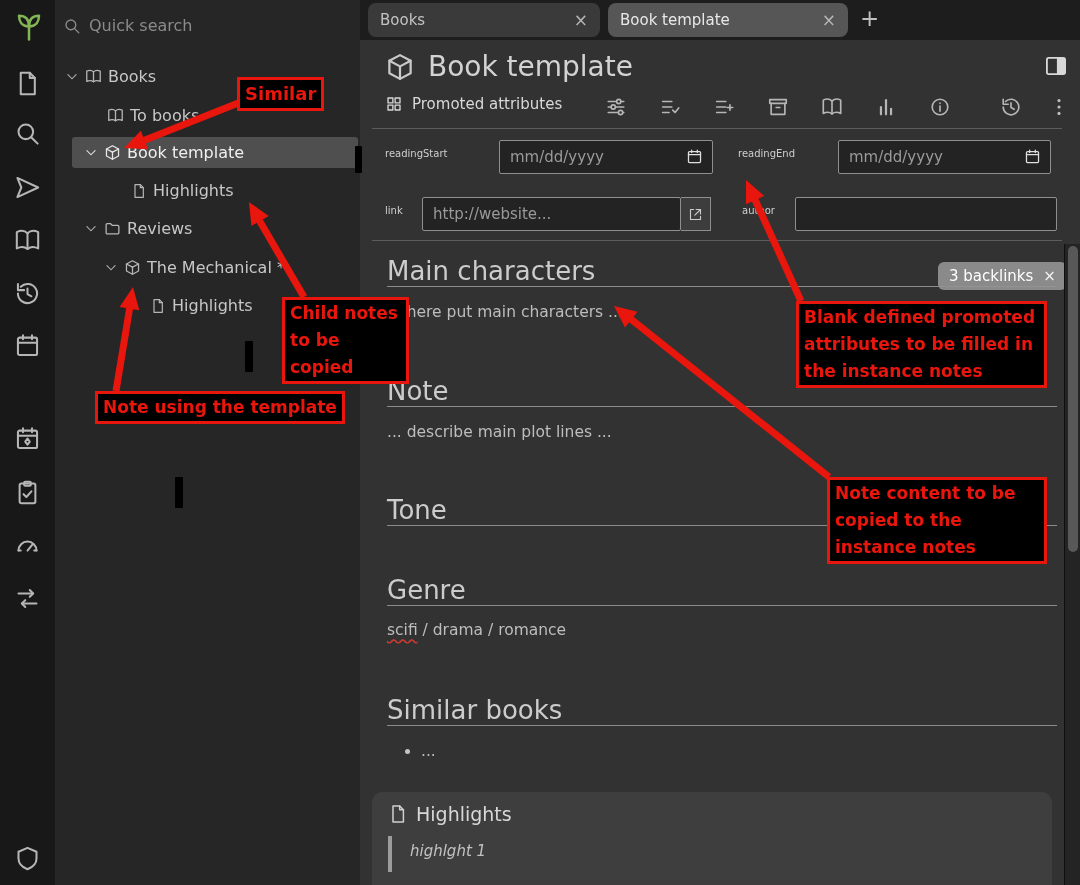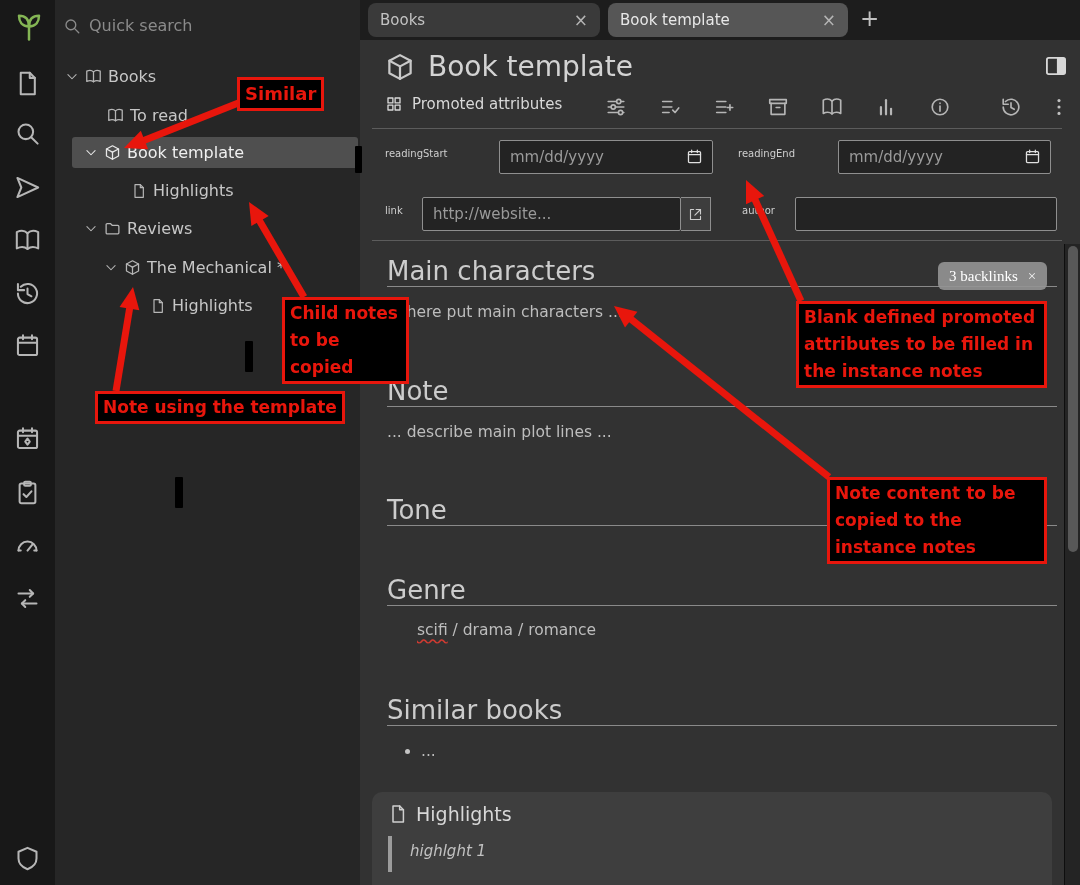--- a/index.html
+++ b/index.html
@@ -46,28 +46,28 @@
   .inp { position:absolute; height:34px; background:#232323; border:1px solid #8f8f8f; border-radius:2px;
          color:#dddddd; font-size:15px; font-family:inherit; padding:0 10px; outline:none; }
   .inp::placeholder { color:#9a9a9a; }
   .inp-btn { position:absolute; width:30px; height:34px; background:#3d3d3d; border:1px solid #8f8f8f;
              border-left:none; display:flex; align-items:center; justify-content:center; cursor:pointer; }
   .cal-ico { position:absolute; width:17px; height:17px; pointer-events:none; }
 
   .sec-h { position:absolute; left:27px; width:670px; font-size:26px; color:#cccccc;
            border-bottom:1px solid #8a8a8a; font-weight:400; }
   .sec-b { position:absolute; left:27px; font-size:15.5px; color:#bdbdbd; }
-  .misspelled { text-decoration:underline wavy #d03a31; text-underline-offset:3px;margin-left:30px; }
+  .misspelled { text-decoration:underline wavy #d03a31; text-underline-offset:3px; }
   .bullet-row { position:absolute; left:45px; display:flex; align-items:center; gap:11px;
                 font-size:15.5px; color:#bdbdbd; }
   .bullet-dot { width:5px; height:5px; border-radius:50%; background:#c4c4c4; }
 
   .badge { position:absolute; left:578px; top:262px; height:28px; background:rgba(148,148,148,.9);
            border-radius:6px; color:#ffffff; font-size:15px; display:flex; align-items:center;
-           padding:0 11px; gap:10px;font-family:Liberation Serif, serif; }
+           padding:0 11px; gap:10px; }
   .badge .close { cursor:pointer; color:#f2f2f2; }
 
   .child-card { position:absolute; left:12px; top:792px; width:680px; height:93px; background:#3e3e3e;
                 border-radius:10px 10px 0 0; }
   .child-title { position:absolute; left:44px; top:11px; font-size:19px; color:#d8d8d8; }
   .quote-bar { position:absolute; left:16px; top:44px; width:4px; height:36px; background:#9c9c9c; }
   .quote-text { position:absolute; left:38px; top:50px; font-size:15px; font-style:italic; color:#c2c2c2; }
 
   .sb-track { position:absolute; left:704px; top:244px; width:16px; height:641px; background:#242424;
               border-left:1px solid #0e0e0e; }
@@ -191,21 +191,21 @@
     <span>Books</span>
   </div>
 
   <div class="tree-row" style="left:52px;top:100px">
     <span class="tico">
         <svg class="ic" viewBox="0 0 24 24" width="17" height="17">
           <path d="M2.5 4.5 C5.5 3 9.5 3 12 5.5 C14.5 3 18.5 3 21.5 4.5 V19 C18.5 17.5 14.5 17.5 12 19.5 C9.5 17.5 5.5 17.5 2.5 19 Z"></path>
           <path d="M12 5.5 V19.5"></path>
         </svg>
       </span>
-    <span>To read</span>
+    <span>To books</span>
   </div>
 
   <div class="tree-row selected" style="left:17px;top:137px;width:286px">
     <span class="tico">
         <svg class="ic" viewBox="0 0 24 24" width="14" height="14" style="stroke:#e8e8e8">
           <path d="M5 8 L12 15 L19 8"></path>
         </svg>
       </span>
     <span class="tico">
         <svg class="ic" viewBox="0 0 24 24" width="17" height="17" style="stroke:#e8e8e8">

